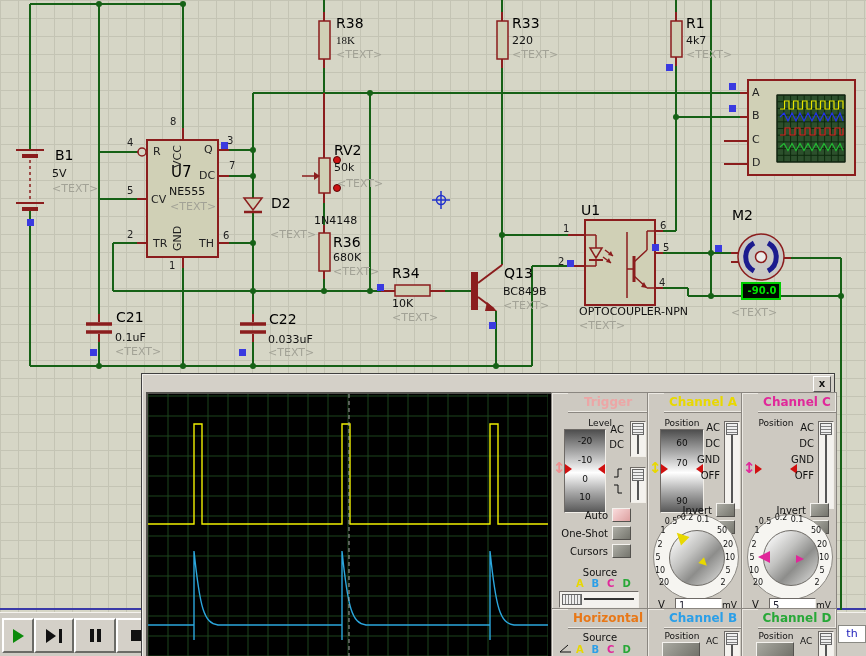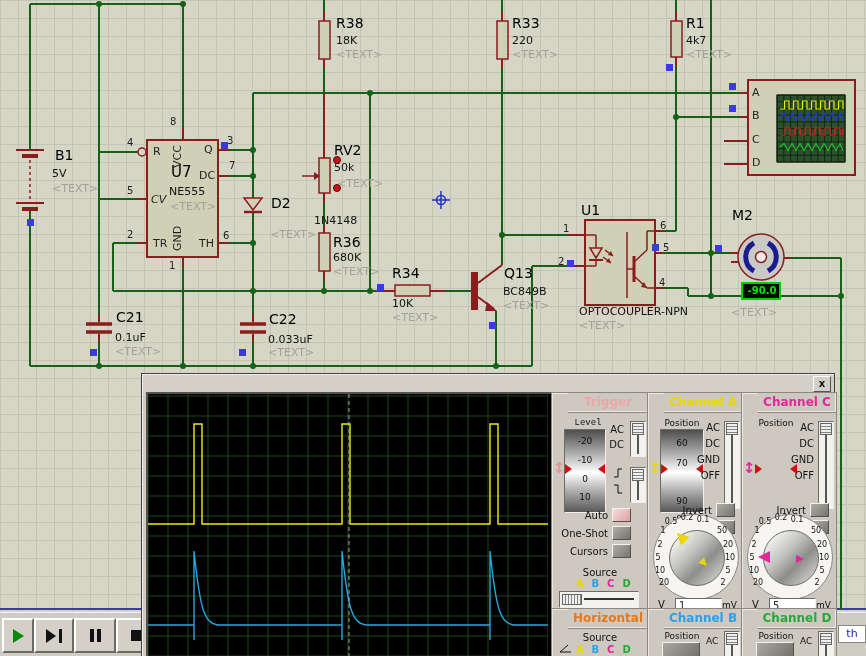--- a/index.html
+++ b/index.html
@@ -248,40 +248,40 @@
   </svg>
 
   <div id="labels">
       <span class="slab ref" style="left: 55px; top: 148px;">B1</span>
       <span class="slab val" style="left: 52px; top: 168px;">5V</span>
       <span class="slab ph" style="left: 52px; top: 183px;">&lt;TEXT&gt;</span>
       <span class="slab ref big" style="left: 171px; top: 165px;">U7</span>
       <span class="slab val" style="left: 169px; top: 186px;">NE555</span>
       <span class="slab ph" style="left: 170px; top: 201px;">&lt;TEXT&gt;</span>
       <span class="slab pin" style="left: 153px; top: 146px;">R</span>
-      <span class="slab pin" style="left: 151px; top: 194px; font-style: italic;">CV</span>
+      <span class="slab pin" style="left: 151px; top: 194px;">CV</span>
       <span class="slab pin" style="left: 153px; top: 238px;">TR</span>
       <span class="slab pin" style="left: 204px; top: 144px;">Q</span>
       <span class="slab pin" style="left: 199px; top: 170px;">DC</span>
       <span class="slab pin" style="left: 199px; top: 238px;">TH</span>
       <span class="slab pin vert" style="left: 172px; top: 168px;">VCC</span>
       <span class="slab pin vert" style="left: 172px; top: 251px;">GND</span>
       <span class="slab pn" style="left: 127px; top: 138px;">4</span>
       <span class="slab pn" style="left: 127px; top: 186px;">5</span>
       <span class="slab pn" style="left: 127px; top: 230px;">2</span>
       <span class="slab pn" style="left: 170px; top: 117px;">8</span>
       <span class="slab pn" style="left: 227px; top: 136px;">3</span>
       <span class="slab pn" style="left: 229px; top: 161px;">7</span>
       <span class="slab pn" style="left: 223px; top: 231px;">6</span>
       <span class="slab pn" style="left: 169px; top: 261px;">1</span>
       <span class="slab ref" style="left: 271px; top: 196px;">D2</span>
       <span class="slab val" style="left: 270px; top: 215px; padding-left: 44px;">1N4148</span>
       <span class="slab ph" style="left: 270px; top: 229px;">&lt;TEXT&gt;</span>
       <span class="slab ref" style="left: 336px; top: 16px;">R38</span>
-      <span class="slab val" style="left: 336px; top: 35px;">18K</span>
+      <span class="slab val" style="left: 336px; top: 35px; font-family: Liberation Serif, serif;">18K</span>
       <span class="slab ph" style="left: 336px; top: 49px;">&lt;TEXT&gt;</span>
       <span class="slab ref" style="left: 512px; top: 16px;">R33</span>
       <span class="slab val" style="left: 512px; top: 35px;">220</span>
       <span class="slab ph" style="left: 512px; top: 49px;">&lt;TEXT&gt;</span>
       <span class="slab ref" style="left: 686px; top: 16px;">R1</span>
       <span class="slab val" style="left: 686px; top: 35px;">4k7</span>
       <span class="slab ph" style="left: 686px; top: 49px;">&lt;TEXT&gt;</span>
       <span class="slab ref" style="left: 334px; top: 143px;">RV2</span>
       <span class="slab val" style="left: 334px; top: 162px;">50k</span>
       <span class="slab ph" style="left: 337px; top: 178px;">&lt;TEXT&gt;</span>
@@ -343,21 +343,21 @@
             <rect x="0" y="0" width="400" height="262" fill="#000"></rect>
             <path d="M0,0 V262 M20,0 V262 M40,0 V262 M60,0 V262 M80,0 V262 M100,0 V262 M120,0 V262 M140,0 V262 M160,0 V262 M180,0 V262 M200,0 V262 M220,0 V262 M240,0 V262 M260,0 V262 M280,0 V262 M300,0 V262 M320,0 V262 M340,0 V262 M360,0 V262 M380,0 V262 M400,0 V262 M0,2 H400 M0,22 H400 M0,42 H400 M0,62 H400 M0,82 H400 M0,102 H400 M0,122 H400 M0,142 H400 M0,162 H400 M0,182 H400 M0,202 H400 M0,222 H400 M0,242 H400 M0,262 H400 " stroke="#1d451d" fill="none"></path>
             <path d="M0,130 H46 V30 H54 V130 H194 V30 H202 V130 H342 V30 H350 V130 H400" stroke="#f0f000" fill="none" stroke-width="1.4"></path>
             <path d="M0,231 H46 L46,246 L46,157 C52,215 56,229 70,231 H194 L194,246 L194,157 C200,215 204,229 218,231 H342 L342,246 L342,157 C348,215 352,229 366,231 H400" stroke="#2ba6dc" fill="none" stroke-width="1.4"></path>
             <path d="M201,0 V262" stroke="#a8a8a8" stroke-dasharray="4,3"></path>
           </svg>
       </div>
 
       <div class="panel" style="left:408px;top:0;width:96px;height:216px;">
         <div class="phead" style="color:#eca6a6;">Trigger</div>
-        <div class="ab lab" style="left:12px;top:26px;width:48px;text-align:center;font-family:Liberation Mono, monospace;">Level</div>
+        <div class="ab lab" style="left:12px;top:26px;width:48px;text-align:right;">Level</div>
         <div class="slwin" style="left:12px;top:36px;width:40px;height:82px;" id="scaleT">
             <div class="snum" style="top: 6px;">-20</div>
             <div class="snum" style="top: 25px;">-10</div>
             <div class="snum" style="top: 44px;">0</div>
             <div class="snum" style="top: 62px;">10</div>
           </div>
         <div class="mark-r" style="left:13px;top:71px;"></div>
         <div class="mark-l" style="left:46px;top:71px;"></div>
         <div class="updn" style="left:1px;top:68px;color:#f09090;">↕</div>
         <div id="coupT">

